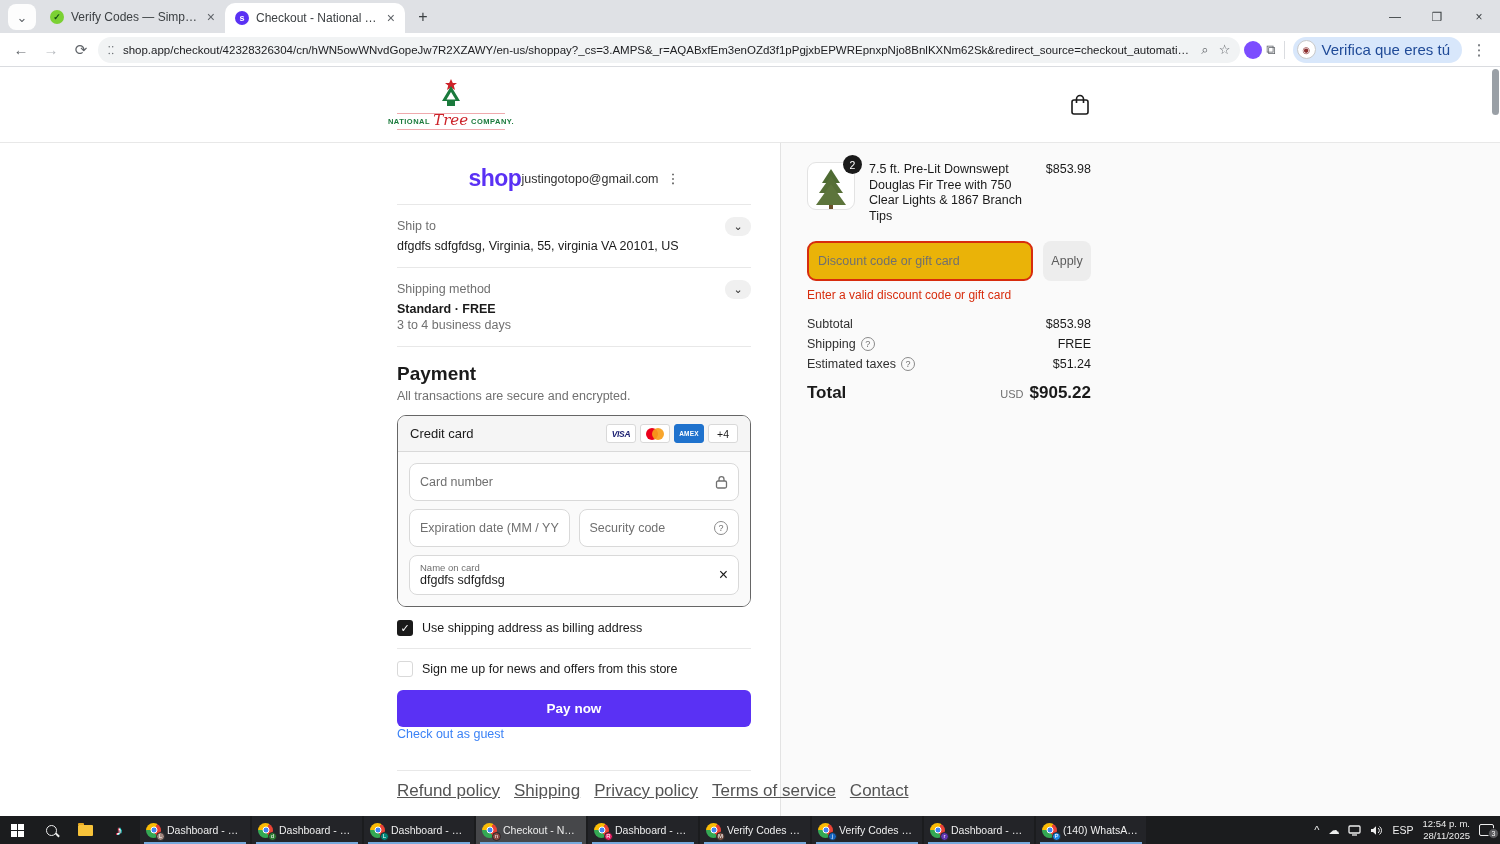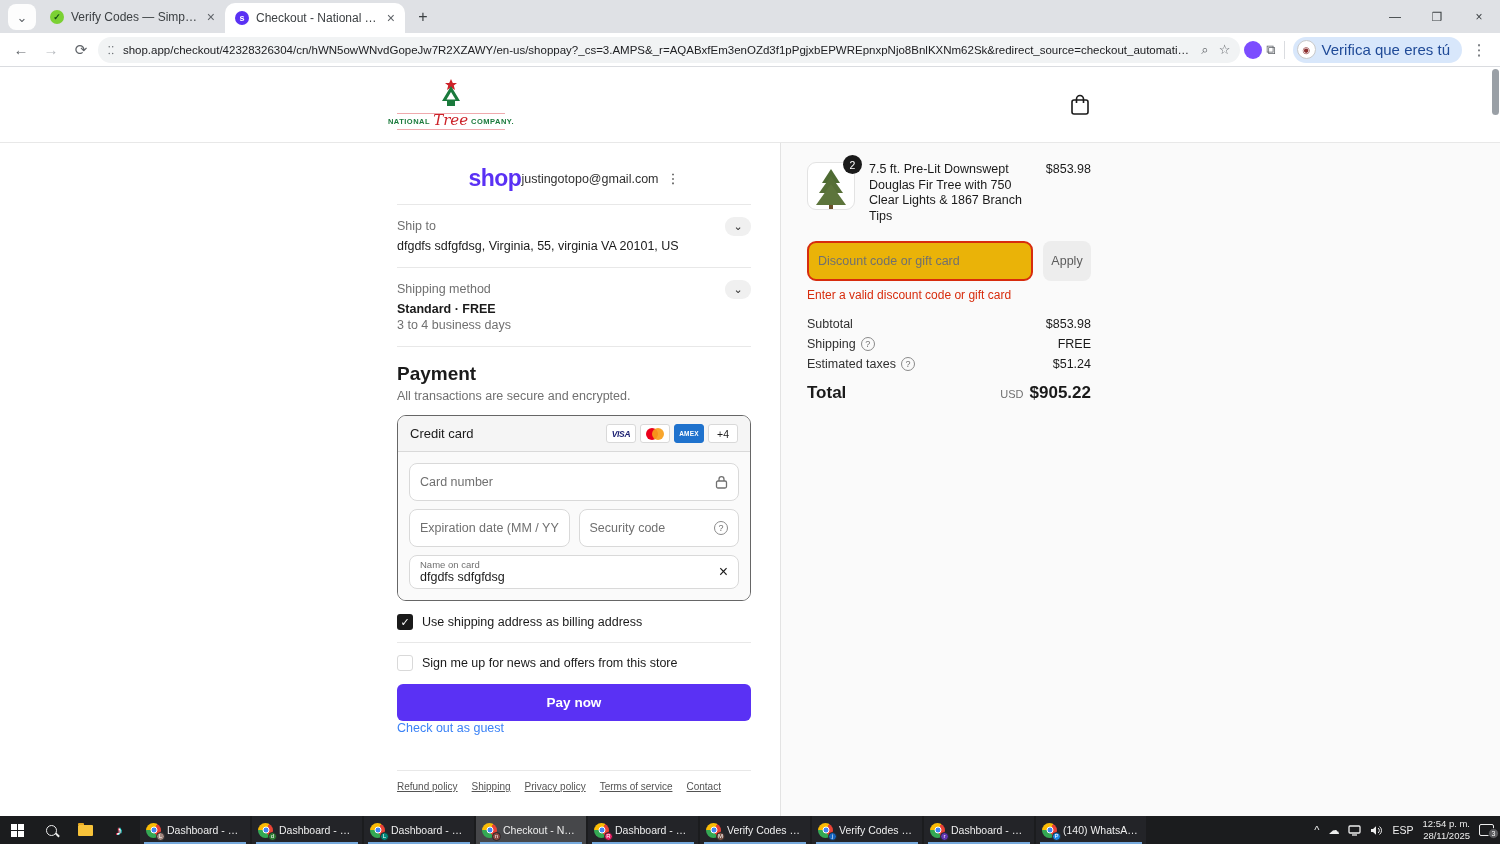--- a/index.html
+++ b/index.html
@@ -78,38 +78,38 @@
   .amex-t { color:#fff; font-weight:bold; font-size:6.5px; letter-spacing:.2px; }
   .plus4 { font-size:10.5px; color:#1a1a1a; }
   .cc-body { background:#fafafa; padding:11px; display:flex; flex-direction:column; gap:8px; }
   .field { position:relative; background:#fff; border:1px solid #d9d9d9; border-radius:8px; height:38px; display:flex; align-items:center; padding:0 10px; }
   .field input { border:none; outline:none; background:transparent; font-size:12.5px; color:#1a1a1a; width:100%; font-family:"Liberation Sans", sans-serif; }
   .field input::placeholder { color:#707070; }
   .field-row { display:flex; gap:9px; }
   .field-row .field { flex:1; }
   .field-ico { color:#707070; flex:none; display:flex; }
   .q-ico { width:14px; height:14px; border:1px solid #8a8a8a; border-radius:50%; color:#707070; font-size:9px; display:flex; align-items:center; justify-content:center; flex:none; }
-  .field.tall { height:34px; align-items:stretch; }
+  .field.tall { height:40px; align-items:stretch; }
   .float-wrap { flex:1; display:flex; flex-direction:column; justify-content:center; }
   .float-label { font-size:9.5px; color:#707070; line-height:1.2; }
   .float-value { font-size:12.5px; color:#1a1a1a; line-height:1.2; }
   .clear-x { align-self:center; font-size:16px; color:#1a1a1a; }
 
   .check-row { display:flex; align-items:center; gap:9px; margin-top:13px; }
   .cbox { width:16px; height:16px; border-radius:3px; flex:none; }
   .cbox.checked { background:#1a1a1a; color:#fff; font-size:11px; display:flex; align-items:center; justify-content:center; }
   .cbox.empty { background:#fff; border:1px solid #d9d9d9; }
   .check-label { font-size:12.5px; }
 
   .pay-btn { margin-top:13px; width:100%; height:37px; background:var(--accent); color:#fff; font-size:13.5px; font-weight:bold; border:none; border-radius:6px; font-family:"Liberation Sans", sans-serif; }
   .guest-link { text-align:left; margin-top:0; font-size:12.5px; color:#3b82f6; }
 
   .page-footer { position:absolute; left:397px; top:703px; width:354px; }
   .page-footer .links { display:flex; gap:14px; margin-top:10px; }
-  .page-footer a { font-size:10px; color:#545454; white-space:nowrap; }
+  .page-footer a { font-size:17px; color:#545454; white-space:nowrap; }
 
   
   .right-col { position:absolute; left:807px; top:95px; width:284px; font-size:12.5px; color:#1a1a1a; }
   .prod-row { display:flex; gap:14px; }
   .thumb-wrap { position:relative; flex:none; }
   .thumb { width:48px; height:48px; background:#fff; border:1px solid #e3e3e3; border-radius:9px; display:flex; align-items:flex-end; justify-content:center; overflow:hidden; }
   .qty-badge { position:absolute; top:-7px; right:-7px; min-width:19px; height:19px; background:#1a1a1a; color:#fff; border-radius:50%; font-size:10.5px; display:flex; align-items:center; justify-content:center; }
   .prod-title { flex:1; font-size:12.5px; line-height:1.25; }
   .prod-price { flex:none; font-size:12.5px; }
   .discount-row { display:flex; gap:10px; margin-top:16px; }

